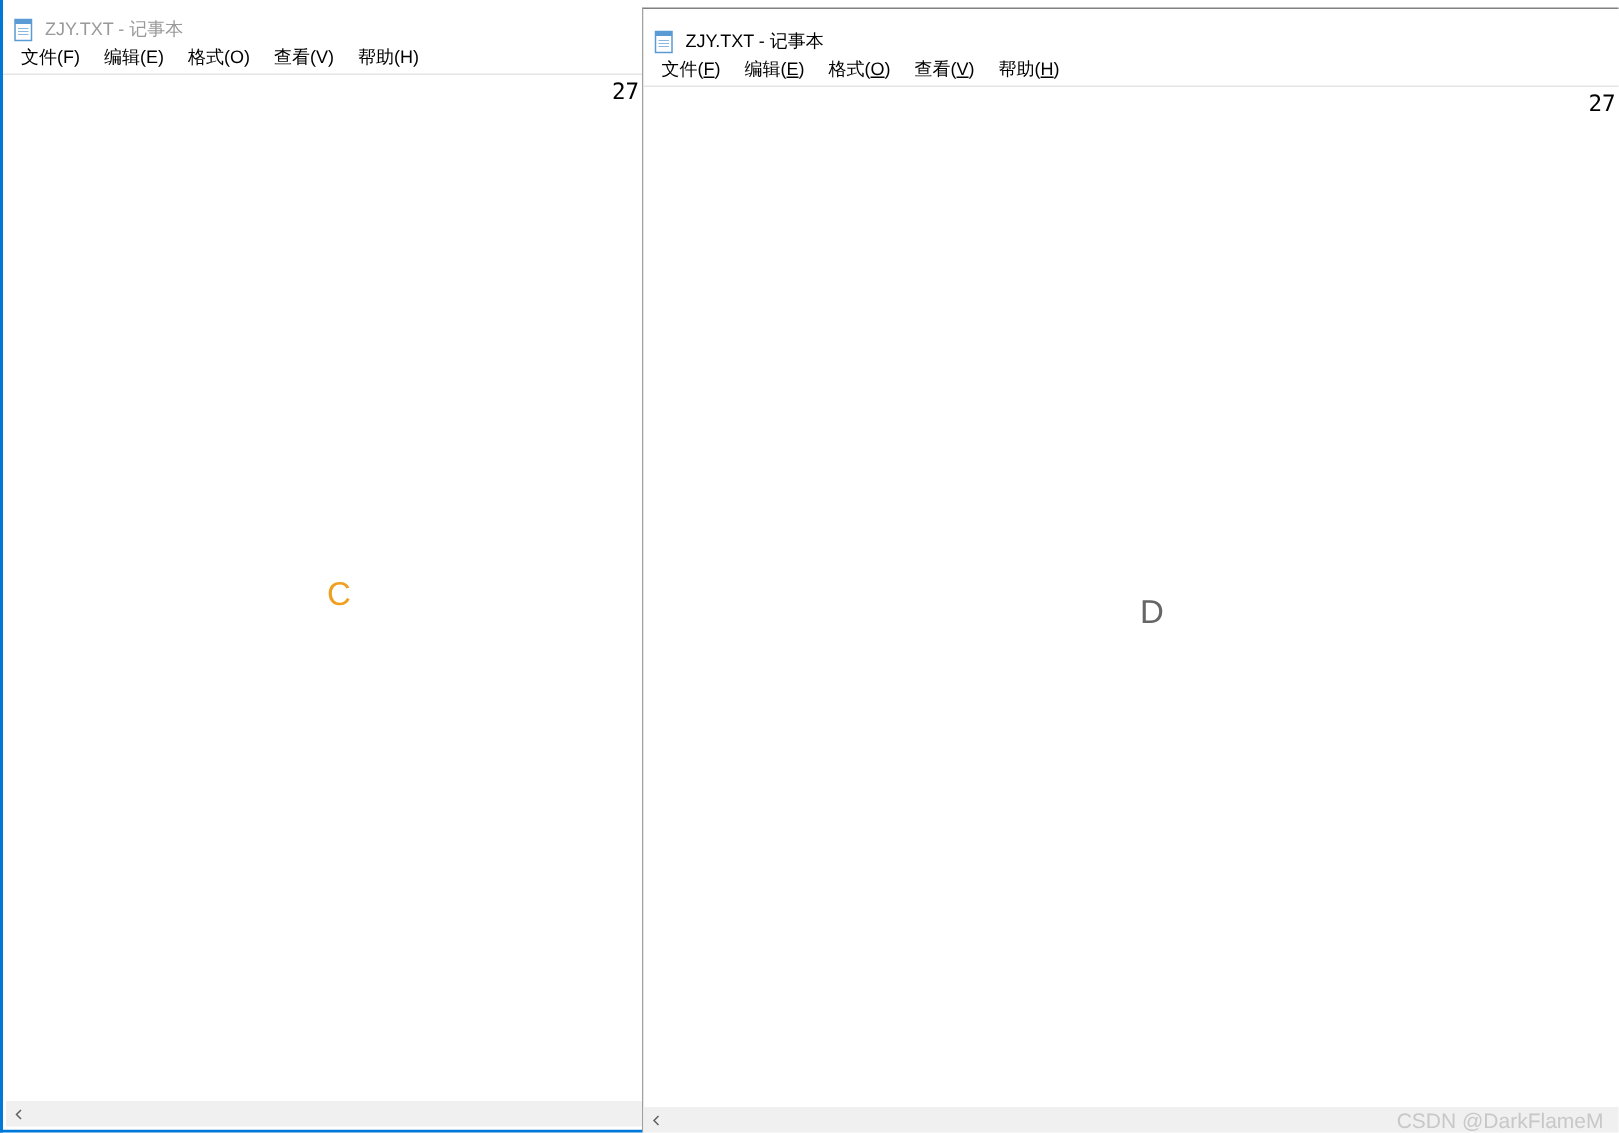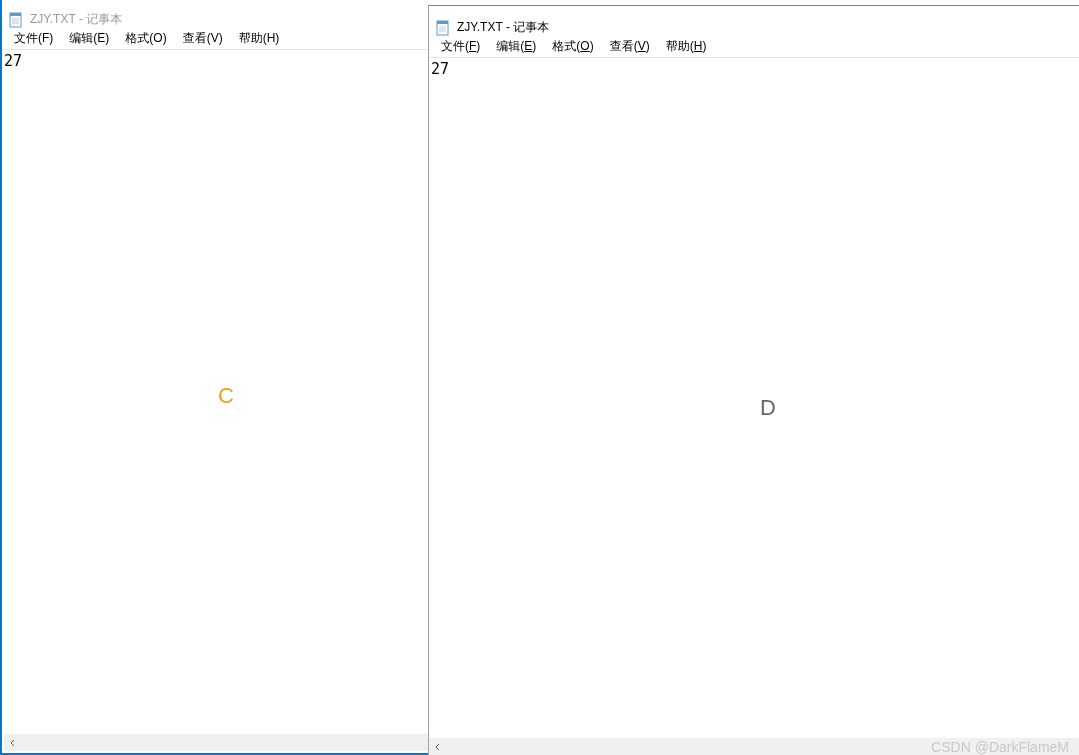--- a/index.html
+++ b/index.html
@@ -81,20 +81,21 @@
       cursor: default;
     }
     .menu-item .hotkey {
       text-decoration: underline;
     }
     .content-area {
       flex: 1;
       position: relative;
       background: #ffffff;
       overflow: hidden;
+      text-align: right;
     }
     .text-content {
       font-family: "SimSun", "Consolas", monospace;
       font-size: 15px;
       color: #000000;
       padding: 2px 2px;
       white-space: pre;
     }
     .center-label {
       position: absolute;

